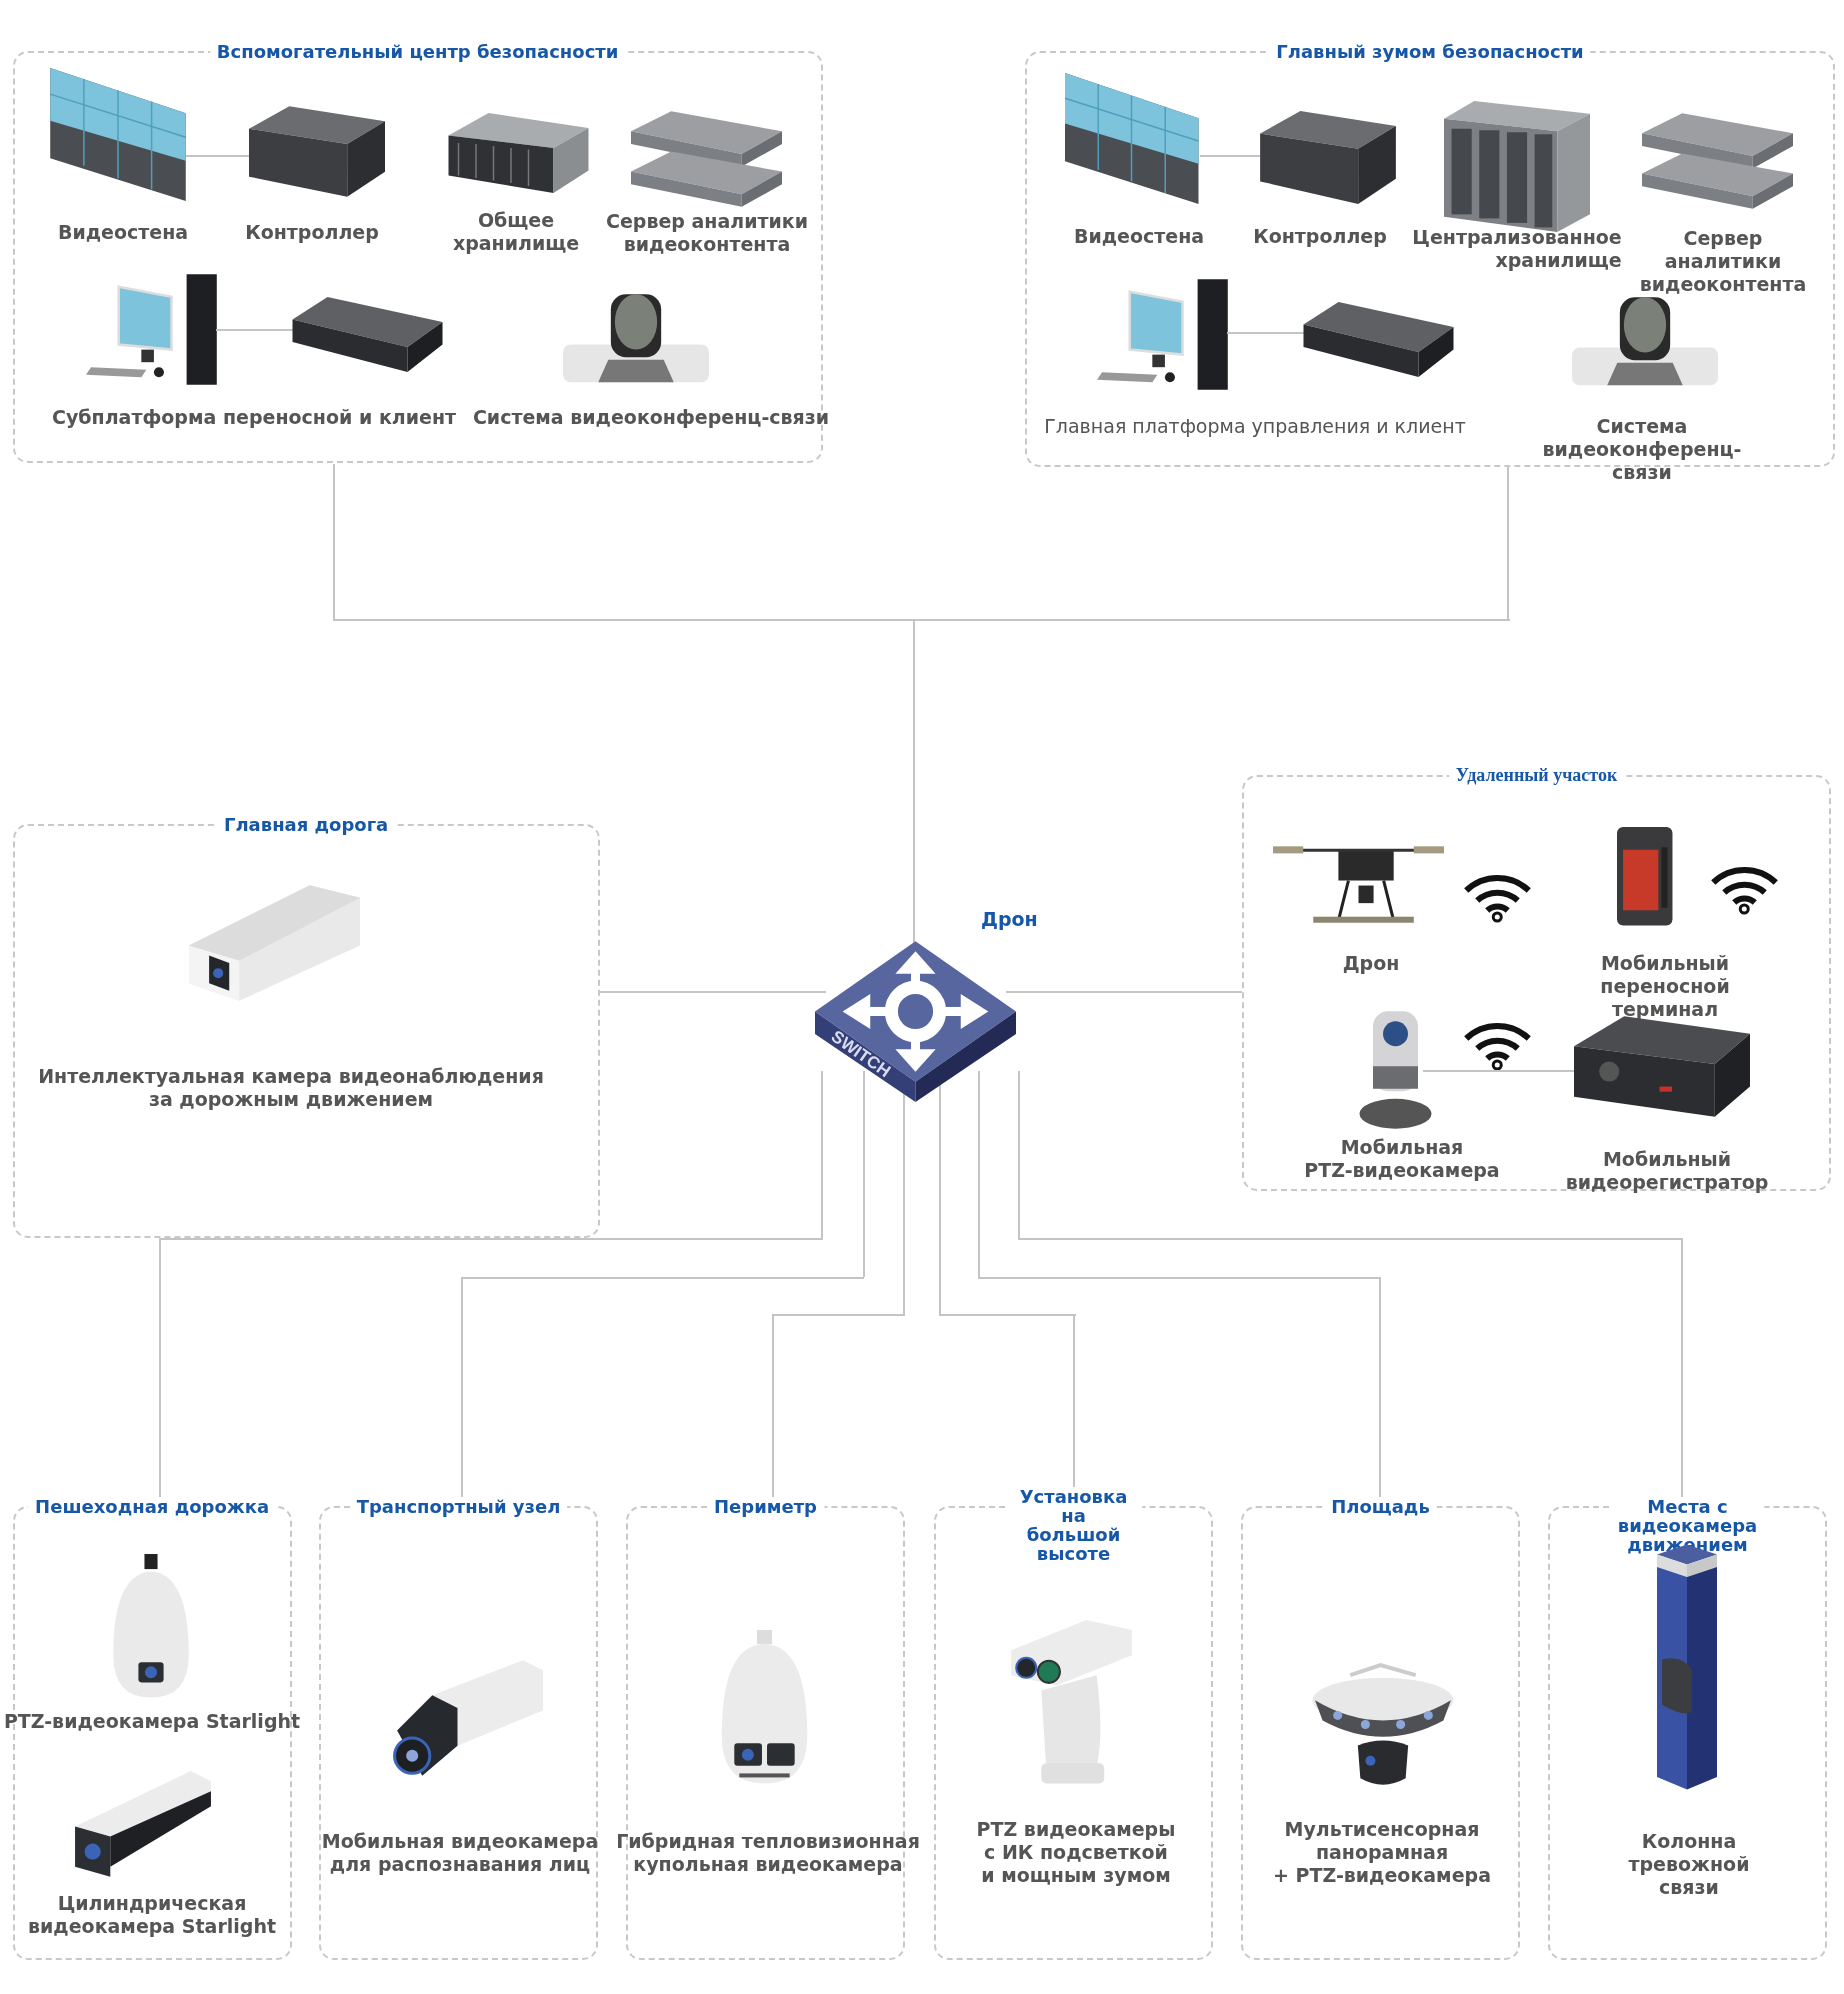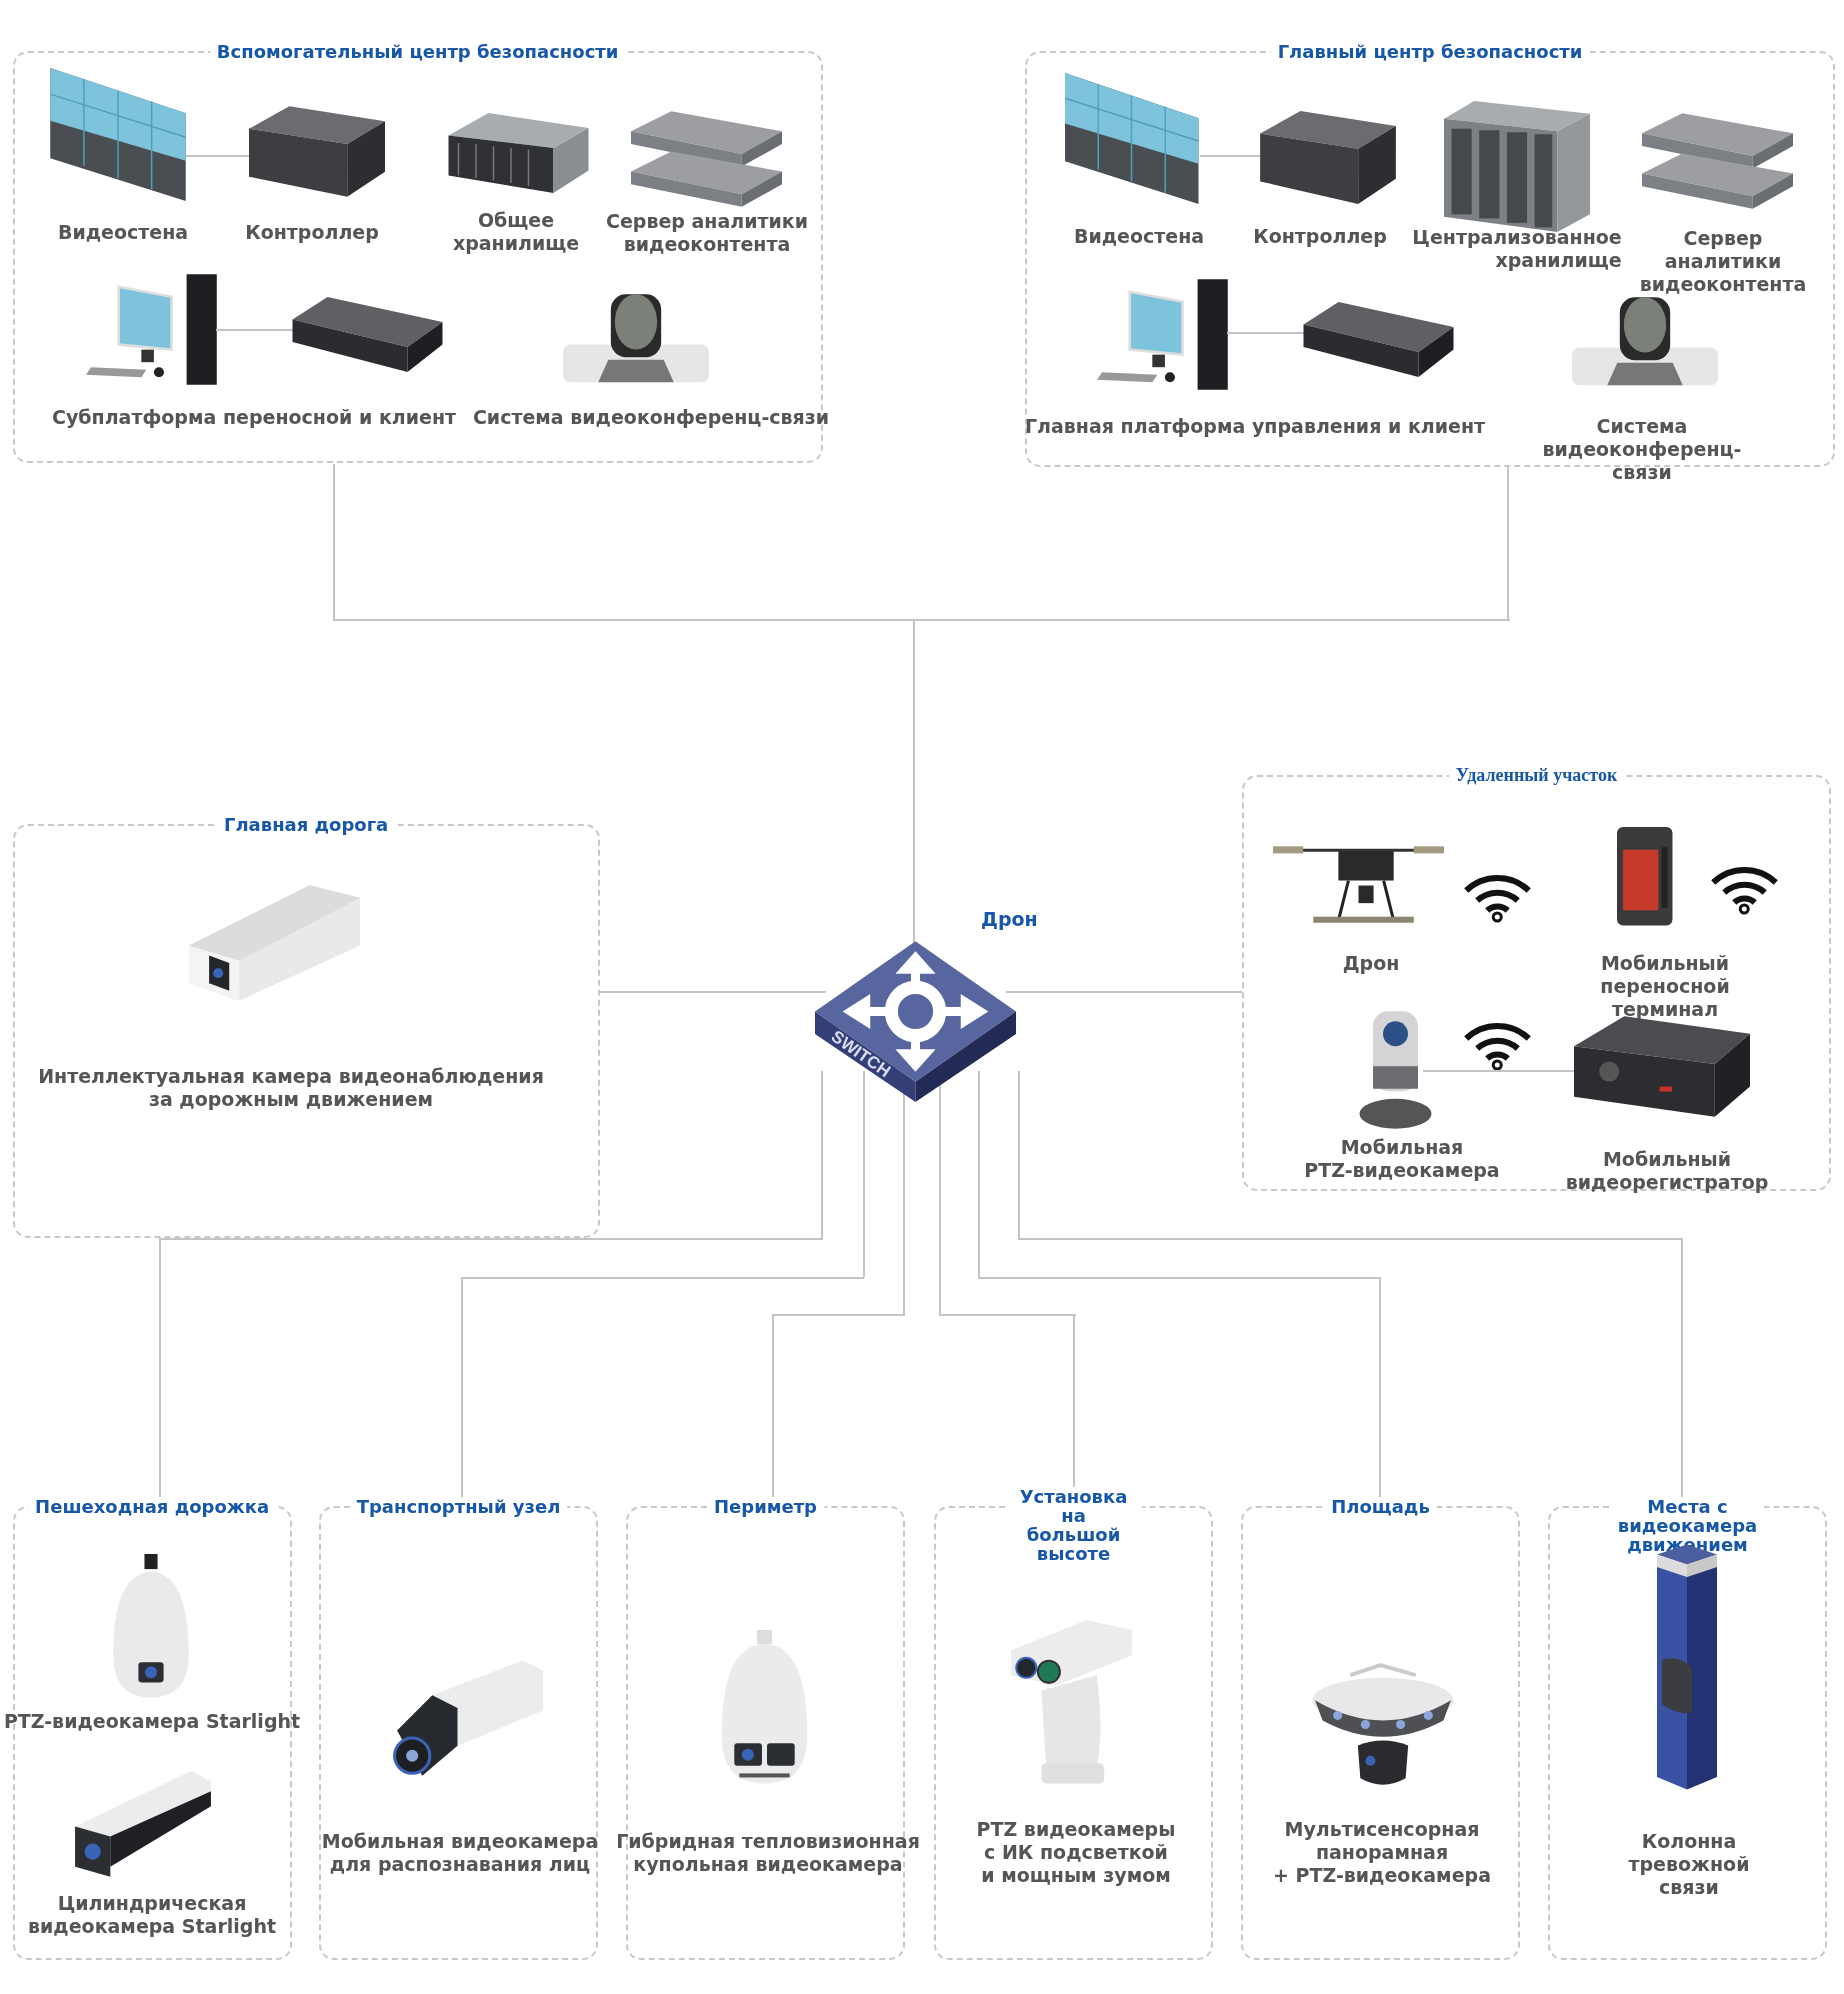--- a/index.html
+++ b/index.html
@@ -1,21 +1,21 @@
 <!DOCTYPE html>
 <html style="font-size:8px"><head>
 <meta charset="utf-8">
 <style>
   html,body{margin:0;padding:0;background:#fff;}
   body{width:1844px;height:1995px;position:relative;overflow:hidden;font-family:"DejaVu Sans","Liberation Sans",sans-serif;}
   .abs{position:absolute;}
   .box{position:absolute;border:2px dashed #c8c8c8;border-radius:15px;box-sizing:border-box;}
   .box-title{position:absolute;left:50%;transform:translateX(-50%);background:#fff;padding:0 7px;color:#1757a8;font-weight:bold;font-size:18px;white-space:nowrap;text-align:center;line-height:19px;}
   .lbl{position:absolute;color:#555;font-weight:bold;font-size:19px;text-align:center;line-height:23px;white-space:pre-line;transform:translateX(-50%);}
-  .lbl.thin{font-weight:bold;}
+  .lbl.thin{font-weight:normal;}
   .line{position:absolute;background:#c4c4c4;}
   .dev{position:absolute;}
   svg{display:block;overflow:visible;}
 </style>
 </head>
 <body>
 
 <div>
 
   <div class="line" style="left:333px;top:464px;width:2px;height:156px;"></div>
@@ -151,21 +151,21 @@
       <rect x="0" y="120" width="290" height="75" rx="15" fill="#e6e6e6"></rect>
       <polygon points="90,150 200,150 220,195 70,195" fill="#777"></polygon>
   <rect x="95" y="20" width="100" height="125" rx="30" fill="#2a2a2a"></rect>
       <ellipse cx="145" cy="75" rx="42" ry="55" fill="#7b8079"></ellipse>
     </svg>
 </div>
 <div class="lbl" style="left:254px;top:406px;">Субплатформа переносной и клиент</div>
 <div class="lbl" style="left:651px;top:406px;">Система видеоконференц-связи</div>
 
 <div class="box" style="left:1025px;top:51px;width:810px;height:416px;">
-  <div class="box-title" style="top:-11px;">Главный центр безопасности</div>
+  <div class="box-title" style="top:-11px;">Главный зумом безопасности</div>
 </div>
 <div class="dev" style="left:1065px;top:73px;">
   <svg width="136" height="131" viewBox="0 0 270 260">
       <polygon points="0,0 265,90 265,260 0,175" fill="#4a4d52"></polygon>
       <polygon points="0,0 265,90 265,180 0,100" fill="#7cc3db"></polygon>
   <g stroke="#4f9fbd" stroke-width="3">
         <line x1="66" y1="22" x2="66" y2="192"></line>
         <line x1="132" y1="45" x2="132" y2="215"></line>
         <line x1="199" y1="67" x2="199" y2="238"></line>
         <line x1="0" y1="50" x2="265" y2="135"></line>

